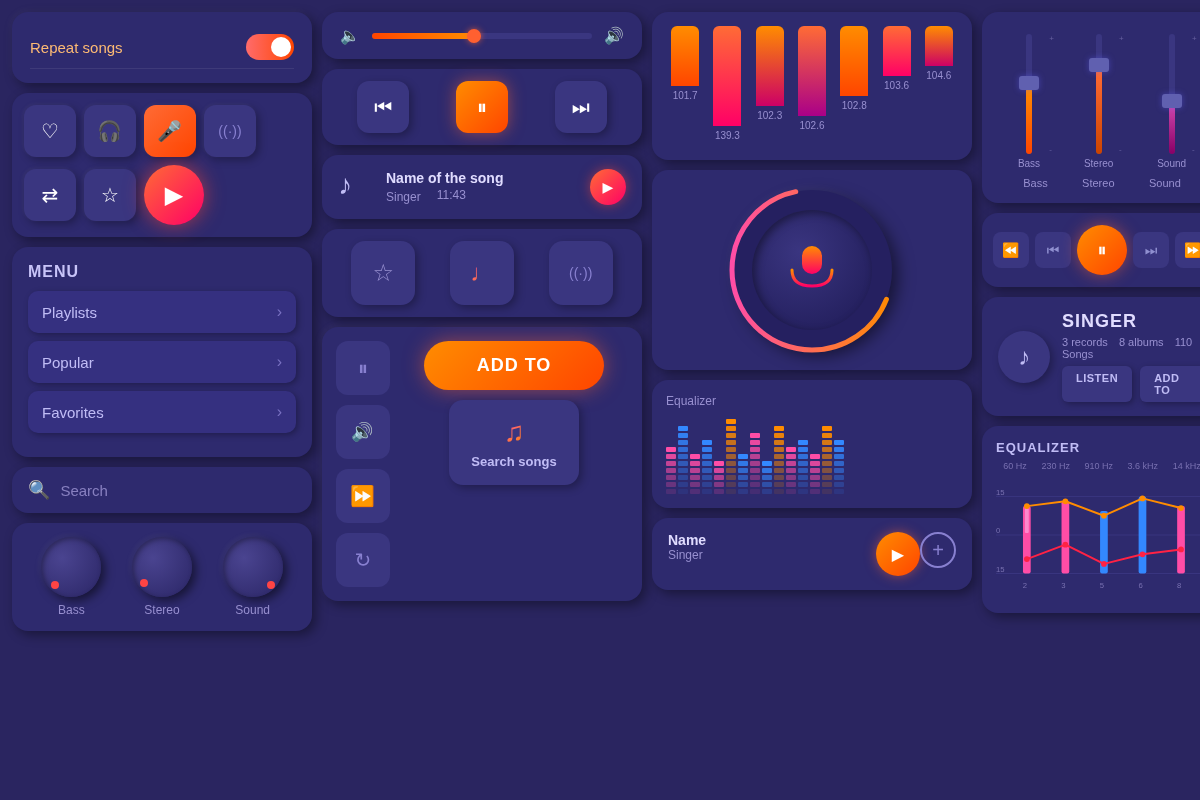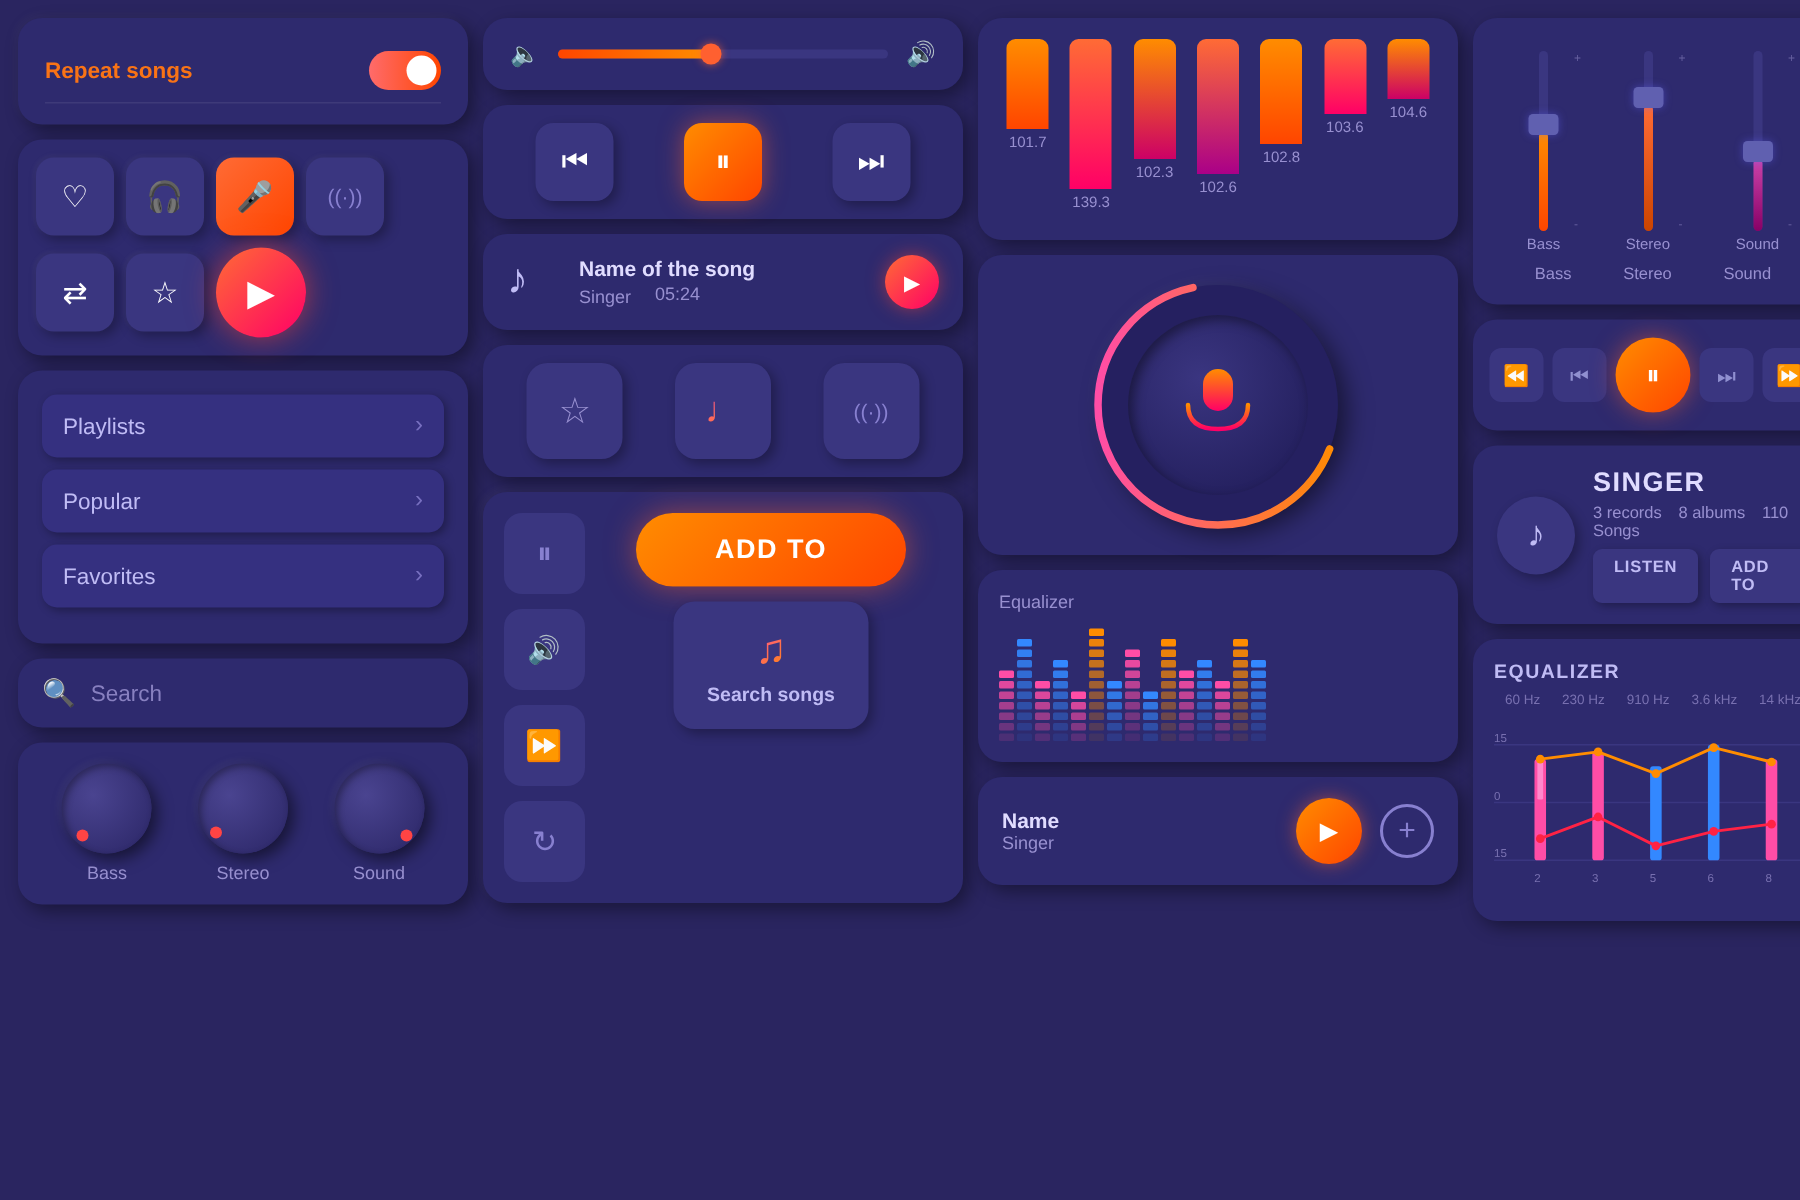--- a/index.html
+++ b/index.html
@@ -40,22 +40,22 @@
     }
     .toggle-row {
       display: flex;
       align-items: center;
       justify-content: space-between;
       padding: 8px 0;
     }
     .toggle-row:first-child { border-bottom: 1px solid rgba(255,255,255,0.08); }
     .toggle-label {
       font-size: 15px;
-      font-weight: 700;
-      color: #f97316;
+      font-weight: 400;
+      color: #fdba74;
     }
     .toggle-switch {
       width: 48px;
       height: 26px;
       border-radius: 13px;
       position: relative;
       cursor: pointer;
     }
     .toggle-on {
       background: linear-gradient(90deg, #ff6b6b, #ff4500);
@@ -496,22 +496,21 @@
       margin-bottom: 6px;
     }
 
     
     .np2-panel {
       background: #2e2a6e;
       border-radius: 16px;
       padding: 14px 16px;
       box-shadow: 4px 4px 12px rgba(0,0,0,0.4);
       display: flex;
-      align-items: center;
-      gap: 12px;
+      align-items: flex-start;
     }
     .np2-info { flex: 1; }
     .np2-title { font-size: 14px; font-weight: 700; color: #e0dcff; }
     .np2-singer { font-size: 12px; color: #9890d0; }
     .np2-play {
       width: 44px;
       height: 44px;
       border-radius: 50%;
       background: linear-gradient(135deg, #ff8c00, #ff4500);
       display: flex;
@@ -705,20 +704,21 @@
     </div>
     <div class="icon-btn">
       <span>☆</span>
     </div>
     <div class="icon-btn play-large">
       <span>▶</span>
     </div>
   </div>
 
   <div class="menu-panel">
+    <div class="menu-title">MENU</div>
     <div class="menu-item">
       <span>Playlists</span>
       <span class="menu-chevron">›</span>
     </div>
     <div class="menu-item">
       <span>Popular</span>
       <span class="menu-chevron">›</span>
     </div>
     <div class="menu-item">
       <span>Favorites</span>
@@ -775,21 +775,21 @@
       <span>⏭</span>
     </div>
   </div>
 
   <div class="now-playing-panel panel">
     <span class="np-icon">♪</span>
     <div class="np-info">
       <div class="np-title">Name of the song</div>
       <div style="display:flex; gap:16px; margin-top:2px;">
         <span class="np-singer">Singer</span>
-        <span class="np-duration">05:24</span>
+        <span class="np-duration">11:43</span>
       </div>
     </div>
     <div class="np-play-btn">
       <span style="color:#fff">▶</span>
     </div>
   </div>
 
   <div class="action-row-panel panel">
     <div class="act-btn">
       <span style="color:#9890d0">☆</span>

